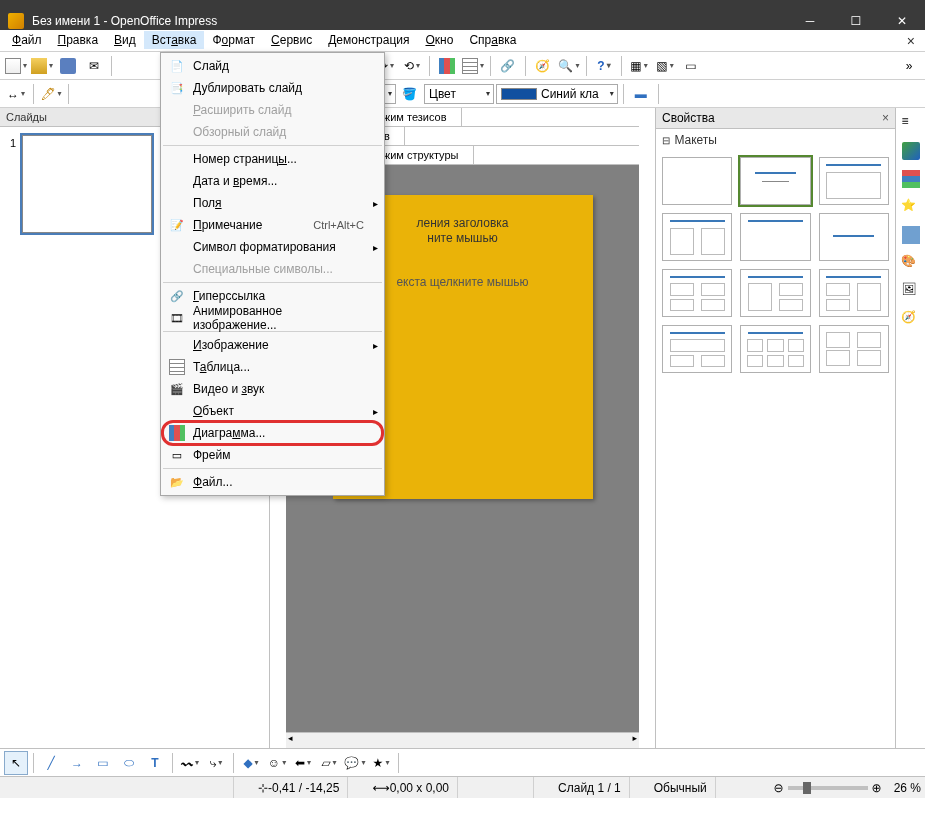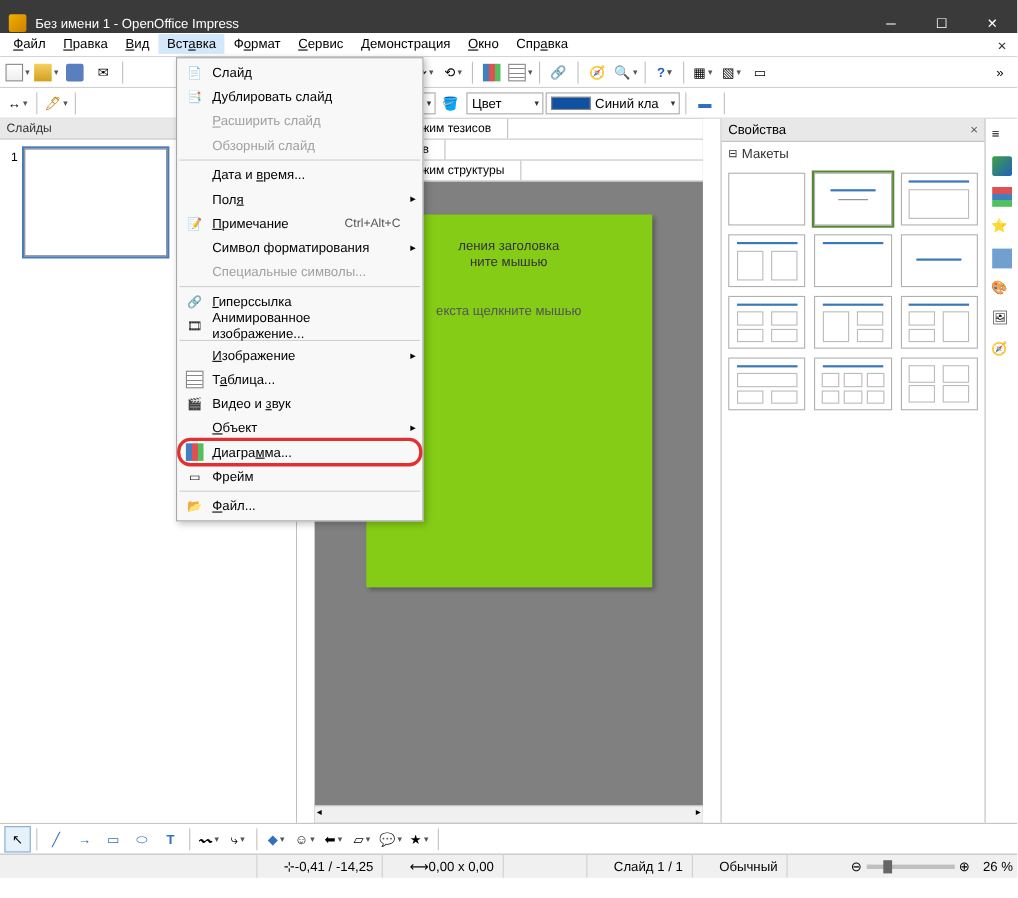--- a/index.html
+++ b/index.html
@@ -43,21 +43,21 @@
 .panel-header { background: #e8e8e8; border-bottom: 1px solid #c0c0c0; padding: 3px 6px; font-size: 11px; color: #333; }
 .slides-body { flex: 1; padding: 8px; background: #fff; position: relative; }
 .slide-thumb { width: 130px; height: 98px; border: 1px solid #888; background: #fff; position: relative; }
 .slide-thumb.selected { outline: 2px solid #4a7db8; }
 .slide-num { position: absolute; left: -12px; top: 2px; font-size: 11px; }
 
 .editor-area { flex: 1; background: #808080; display: flex; flex-direction: column; position: relative; }
 .view-tabs { display: flex; background: #fff; border-bottom: 1px solid #c0c0c0; }
 .vtab { padding: 3px 14px; border-right: 1px solid #c0c0c0; font-size: 11px; cursor: default; }
 .canvas { flex: 1; display: flex; align-items: flex-start; justify-content: center; padding: 30px 20px; position: relative; overflow: hidden; }
-.slide-page { width: 260px; height: 339px; background: #84cc16; box-shadow: 2px 2px 4px rgba(0,0,0,0.3); padding: 20px; }
+.slide-page { width: 260px; height: 304px; background: #eab308; box-shadow: 2px 2px 4px rgba(0,0,0,0.3); padding: 20px; }
 .slide-title { text-align: center; font-size: 13px; color: #333; margin-bottom: 30px; }
 .slide-sub { text-align: center; font-size: 12px; color: #555; }
 .hscroll { height: 16px; background: #f0f0f0; border-top: 1px solid #c0c0c0; position: relative; }
 .hscroll::before { content: "◂"; position: absolute; left: 2px; font-size: 9px; }
 .hscroll::after { content: "▸"; position: absolute; right: 2px; font-size: 9px; }
 
 
 .props-panel { width: 270px; border-left: 1px solid #c0c0c0; display: flex; }
 .props-body { flex: 1; display: flex; flex-direction: column; }
 .props-header { background: #e8e8e8; border-bottom: 1px solid #c0c0c0; padding: 3px 6px; display: flex; align-items: center; }
@@ -189,20 +189,24 @@
     </div>
   <div class="dd-item disabled">
       <span class="dd-icon"></span>
       <span class="dd-label"><u class="ul">Р</u>асширить слайд</span>
     </div>
   <div class="dd-item disabled">
       <span class="dd-icon"></span>
       <span class="dd-label">Обзорный слайд</span>
     </div>
   <div class="dd-sep"></div>
+  <div class="dd-item">
+      <span class="dd-icon"></span>
+      <span class="dd-label">Номер страниц<u class="ul">ы</u>...</span>
+    </div>
   <div class="dd-item">
       <span class="dd-icon"></span>
       <span class="dd-label">Дата и <u class="ul">в</u>ремя...</span>
     </div>
   <div class="dd-item dd-sub">
       <span class="dd-icon"></span>
       <span class="dd-label">Пол<u class="ul">я</u></span>
     </div>
   <div class="dd-item">
       <span class="dd-icon">📝</span>

